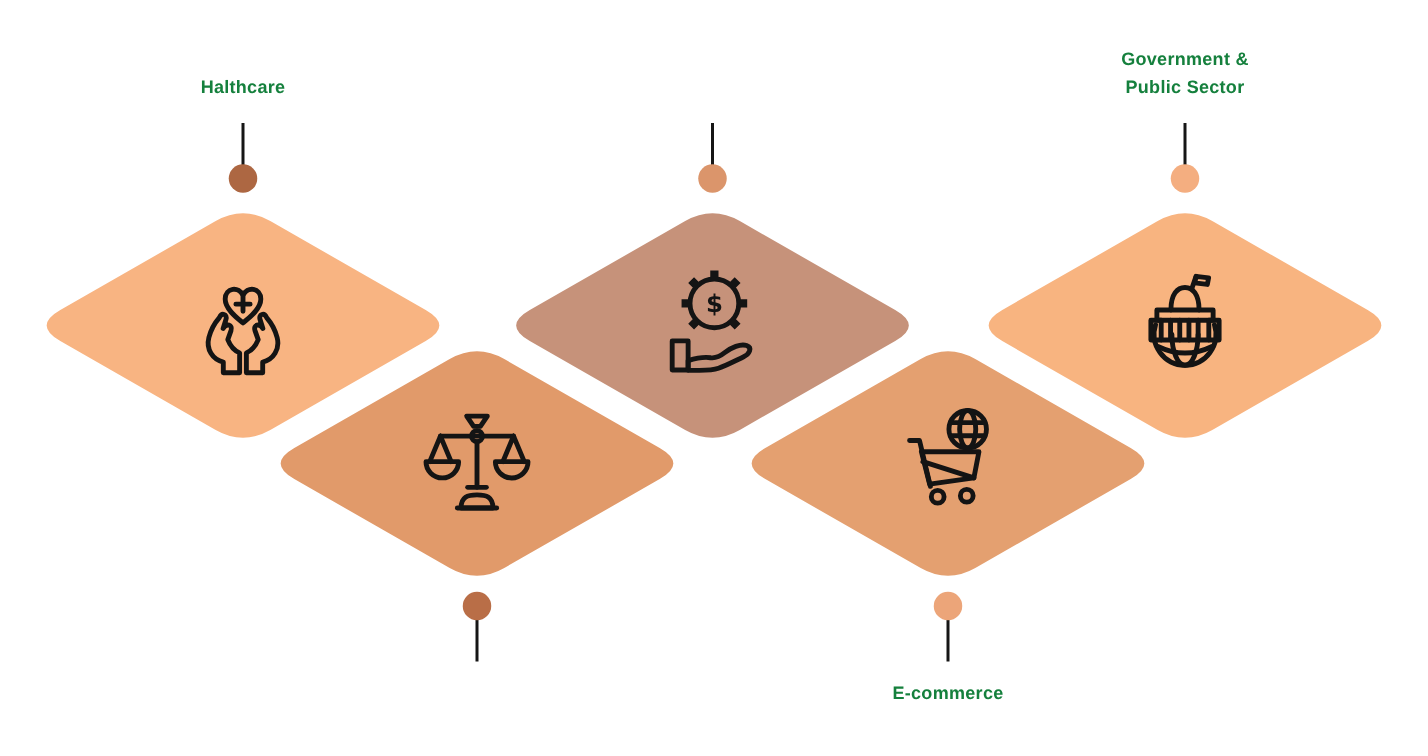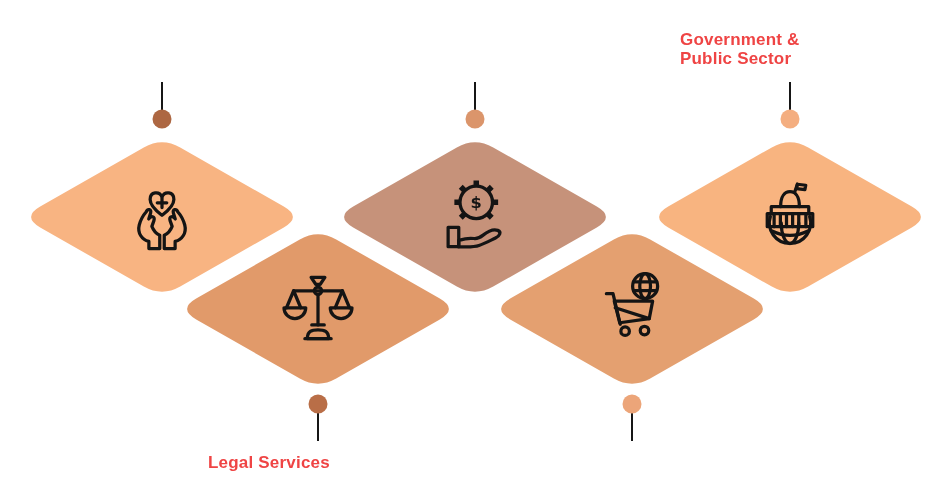--- a/index.html
+++ b/index.html
@@ -3,22 +3,22 @@
 <meta charset="utf-8">
 <style>
   html,body{margin:0;padding:0;background:#ffffff;}
   .canvas{
     position:relative;width:952px;height:504px;background:#ffffff;
     overflow:hidden;font-family:"Liberation Sans",sans-serif;
   }
   .sector{position:absolute;inset:0;}
   .label{
     position:absolute;left:calc(var(--cx) - 110px);width:220px;
-    text-align:left;font-weight:700;font-size:17px;line-height:19px;
-    color:#ef4444;letter-spacing:.2px;white-space:pre-line;
+    text-align:center;font-weight:700;font-size:12px;line-height:19px;
+    color:#15803d;letter-spacing:.2px;white-space:pre-line;
   }
   .top .label{bottom:436px;}
   .bot .label{top:453px;}
   .line{
     position:absolute;left:calc(var(--cx) - 1.25px);width:2.5px;height:28px;
     background:#161616;
   }
   .top .line{top:82px;}
   .bot .line{top:413px;}
   .dot{position:absolute;left:calc(var(--cx) - 10px);width:20px;height:20px;}
@@ -30,20 +30,21 @@
   .icon{position:absolute;left:calc(var(--cx) - 40px);width:80px;height:80px;}
   .top .icon{top:176px;}
   .bot .icon{top:268px;}
 </style>
 </head>
 <body>
 
 <div class="canvas">
 
   <div class="sector top" style="--cx:162px">
+    <div class="label">Halthcare</div>
     <div class="line"></div>
     <svg class="dot" width="20" height="20">
       <circle cx="10" cy="10" r="9.5" fill="#AD6742"></circle>
     </svg>
     <svg class="diamond" width="290" height="170" viewBox="-145 -85 290 170">
       <path d="M-121.8 -10.4 L-18.2 -69.6 Q0 -80 18.2 -69.6 L121.8 -10.4 Q140 0 121.8 10.4 L18.2 69.6 Q0 80 -18.2 69.6 L-121.8 10.4 Q-140 0 -121.8 -10.4 Z" fill="#F8B482"></path>
     </svg>
     <svg class="icon" viewBox="0 0 64 64">
       <g fill="none" stroke="#141414" stroke-width="2.6" stroke-linecap="round" stroke-linejoin="round">
         <path d="M32 16.8 C30 11.8 22.5 12.4 22.5 18.7 C22.5 24.2 29 29 32 31.4 C35 29 41.5 24.2 41.5 18.7 C41.5 12.4 34 11.8 32 16.8 Z"></path>
@@ -94,21 +95,20 @@
         <path d="M24.3 30 V40.5 M29.2 30 V40.5 M34.1 30 V40.5 M39 30 V40.5"></path>
         <path d="M19.3 40.5 H44.7"></path>
         <path d="M24.5 24.5 C24.5 16 28 12.5 32 12.5 C36 12.5 39.5 16 39.5 24.5"></path>
         <path d="M35.6 13.2 L37.9 6.6"></path>
         <path d="M37.9 6.6 L44.6 7.4 L43.9 10.9 L37.2 10.1 Z"></path>
       </g>
     </svg>
   </div>
 
   <div class="sector bot" style="--cx:318px">
-    <div class="label">Legal Services</div>
     <div class="line"></div>
     <svg class="dot" width="20" height="20">
       <circle cx="10" cy="10" r="9.5" fill="#B96E47"></circle>
     </svg>
     <svg class="diamond" width="290" height="170" viewBox="-145 -85 290 170">
       <path d="M-121.8 -10.4 L-18.2 -69.6 Q0 -80 18.2 -69.6 L121.8 -10.4 Q140 0 121.8 10.4 L18.2 69.6 Q0 80 -18.2 69.6 L-121.8 10.4 Q-140 0 -121.8 -10.4 Z" fill="#E19A6A"></path>
     </svg>
     <svg class="icon" viewBox="0 0 64 64">
       <g fill="none" stroke="#141414" stroke-width="2.6" stroke-linecap="round" stroke-linejoin="round">
         <path d="M26.5 7.5 H37.5 L33.8 13 H30.2 Z"></path>
@@ -119,20 +119,21 @@
         <path d="M4.8 31.8 A8.7 8.7 0 0 0 22.2 31.8 Z"></path>
         <path d="M41.8 31.8 A8.7 8.7 0 0 0 59.2 31.8 Z"></path>
         <path d="M27 45.5 H37"></path>
         <path d="M23.5 56.5 C23.5 50.5 27 49.5 32 49.5 C37 49.5 40.5 50.5 40.5 56.5 Z"></path>
         <path d="M21.5 56.5 H42.5"></path>
       </g>
     </svg>
   </div>
 
   <div class="sector bot" style="--cx:632px">
+    <div class="label">E-commerce</div>
     <div class="line"></div>
     <svg class="dot" width="20" height="20">
       <circle cx="10" cy="10" r="9.5" fill="#ECA579"></circle>
     </svg>
     <svg class="diamond" width="290" height="170" viewBox="-145 -85 290 170">
       <path d="M-121.8 -10.4 L-18.2 -69.6 Q0 -80 18.2 -69.6 L121.8 -10.4 Q140 0 121.8 10.4 L18.2 69.6 Q0 80 -18.2 69.6 L-121.8 10.4 Q-140 0 -121.8 -10.4 Z" fill="#E4A070"></path>
     </svg>
     <svg class="icon" viewBox="0 0 64 64">
       <g fill="none" stroke="#141414" stroke-width="2.6" stroke-linecap="round" stroke-linejoin="round">
         <circle cx="42.5" cy="14.5" r="10"></circle>

